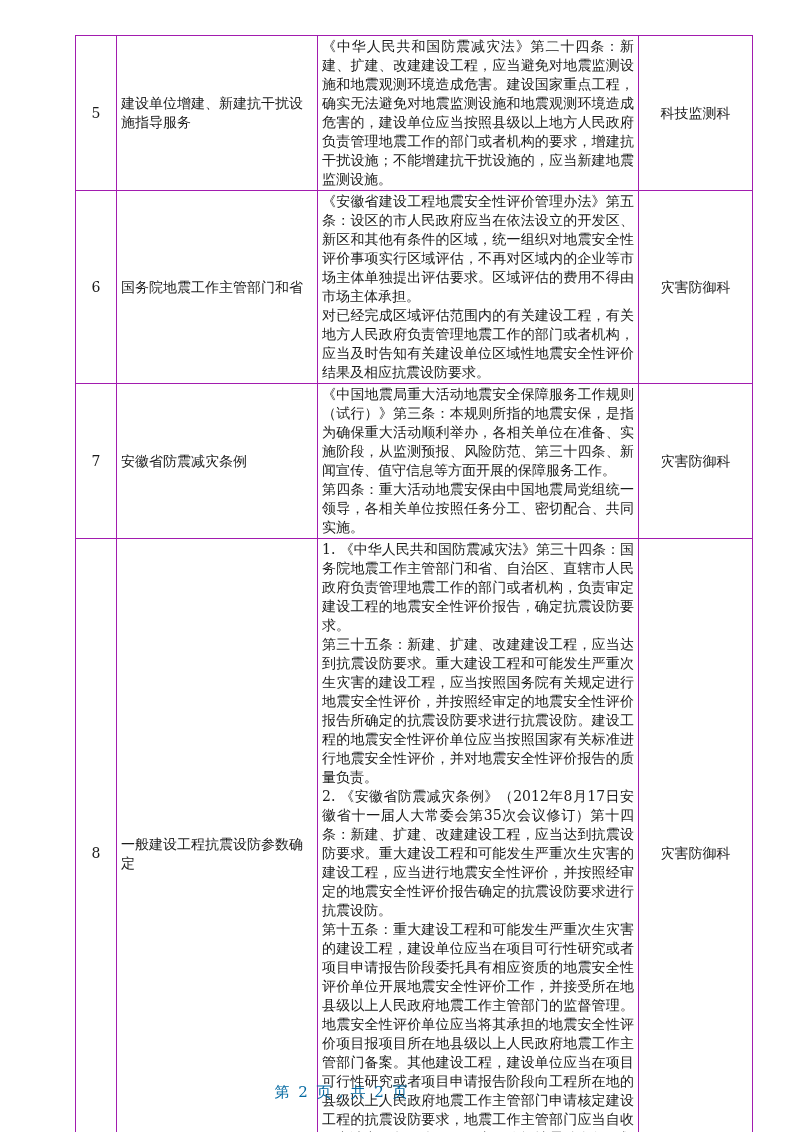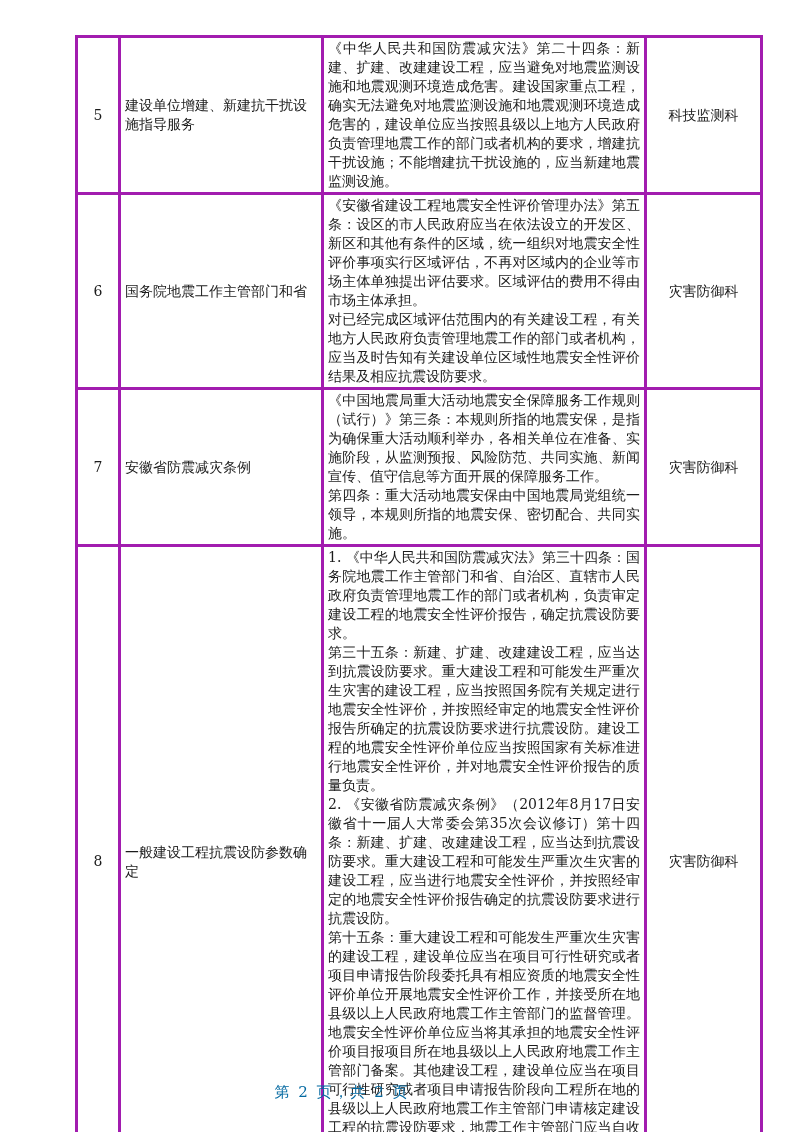--- a/index.html
+++ b/index.html
@@ -16,21 +16,21 @@
   }
   .doc-table {
     position: absolute;
     left: 75px;
     top: 35px;
     width: 653px;
     border-collapse: collapse;
     table-layout: fixed;
   }
   .doc-table td {
-    border: 3px solid #a21caf;
+    border: 1px solid #a21caf;
     font-size: 14px;
     line-height: 19px;
     overflow: hidden;
   }
   td.col-num {
     width: 38px;
     text-align: center;
     vertical-align: middle;
   }
   td.col-service {
@@ -89,22 +89,22 @@
       <td class="col-basis">
         <p>《安徽省建设工程地震安全性评价管理办法》第五条：设区的市人民政府应当在依法设立的开发区、新区和其他有条件的区域，统一组织对地震安全性评价事项实行区域评估，不再对区域内的企业等市场主体单独提出评估要求。区域评估的费用不得由市场主体承担。</p>
         <p>对已经完成区域评估范围内的有关建设工程，有关地方人民政府负责管理地震工作的部门或者机构，应当及时告知有关建设单位区域性地震安全性评价结果及相应抗震设防要求。</p>
       </td>
       <td class="col-dept">灾害防御科</td>
     </tr>
     <tr class="row-7">
       <td class="col-num">7</td>
       <td class="col-service">安徽省防震减灾条例</td>
       <td class="col-basis">
-        <p>《中国地震局重大活动地震安全保障服务工作规则（试行）》第三条：本规则所指的地震安保，是指为确保重大活动顺利举办，各相关单位在准备、实施阶段，从监测预报、风险防范、共同实施、新闻宣传、值守信息等方面开展的保障服务工作。</p>
-        <p>第四条：重大活动地震安保由中国地震局党组统一领导，本规则所指的地震安保、密切配合、共同实施。</p>
+        <p>《中国地震局重大活动地震安全保障服务工作规则（试行）》第三条：本规则所指的地震安保，是指为确保重大活动顺利举办，各相关单位在准备、实施阶段，从监测预报、风险防范、第三十四条、新闻宣传、值守信息等方面开展的保障服务工作。</p>
+        <p>第四条：重大活动地震安保由中国地震局党组统一领导，各相关单位按照任务分工、密切配合、共同实施。</p>
       </td>
       <td class="col-dept">灾害防御科</td>
     </tr>
     <tr class="row-8">
       <td class="col-num">8</td>
       <td class="col-service">一般建设工程抗震设防参数确定</td>
       <td class="col-basis">
         <p>1. 《中华人民共和国防震减灾法》第三十四条：国务院地震工作主管部门和省、自治区、直辖市人民政府负责管理地震工作的部门或者机构，负责审定建设工程的地震安全性评价报告，确定抗震设防要求。</p>
         <p>第三十五条：新建、扩建、改建建设工程，应当达到抗震设防要求。重大建设工程和可能发生严重次生灾害的建设工程，应当按照国务院有关规定进行地震安全性评价，并按照经审定的地震安全性评价报告所确定的抗震设防要求进行抗震设防。建设工程的地震安全性评价单位应当按照国家有关标准进行地震安全性评价，并对地震安全性评价报告的质量负责。</p>
         <p>2. 《安徽省防震减灾条例》（2012年8月17日安徽省十一届人大常委会第35次会议修订）第十四条：新建、扩建、改建建设工程，应当达到抗震设防要求。重大建设工程和可能发生严重次生灾害的建设工程，应当进行地震安全性评价，并按照经审定的地震安全性评价报告确定的抗震设防要求进行抗震设防。</p>

